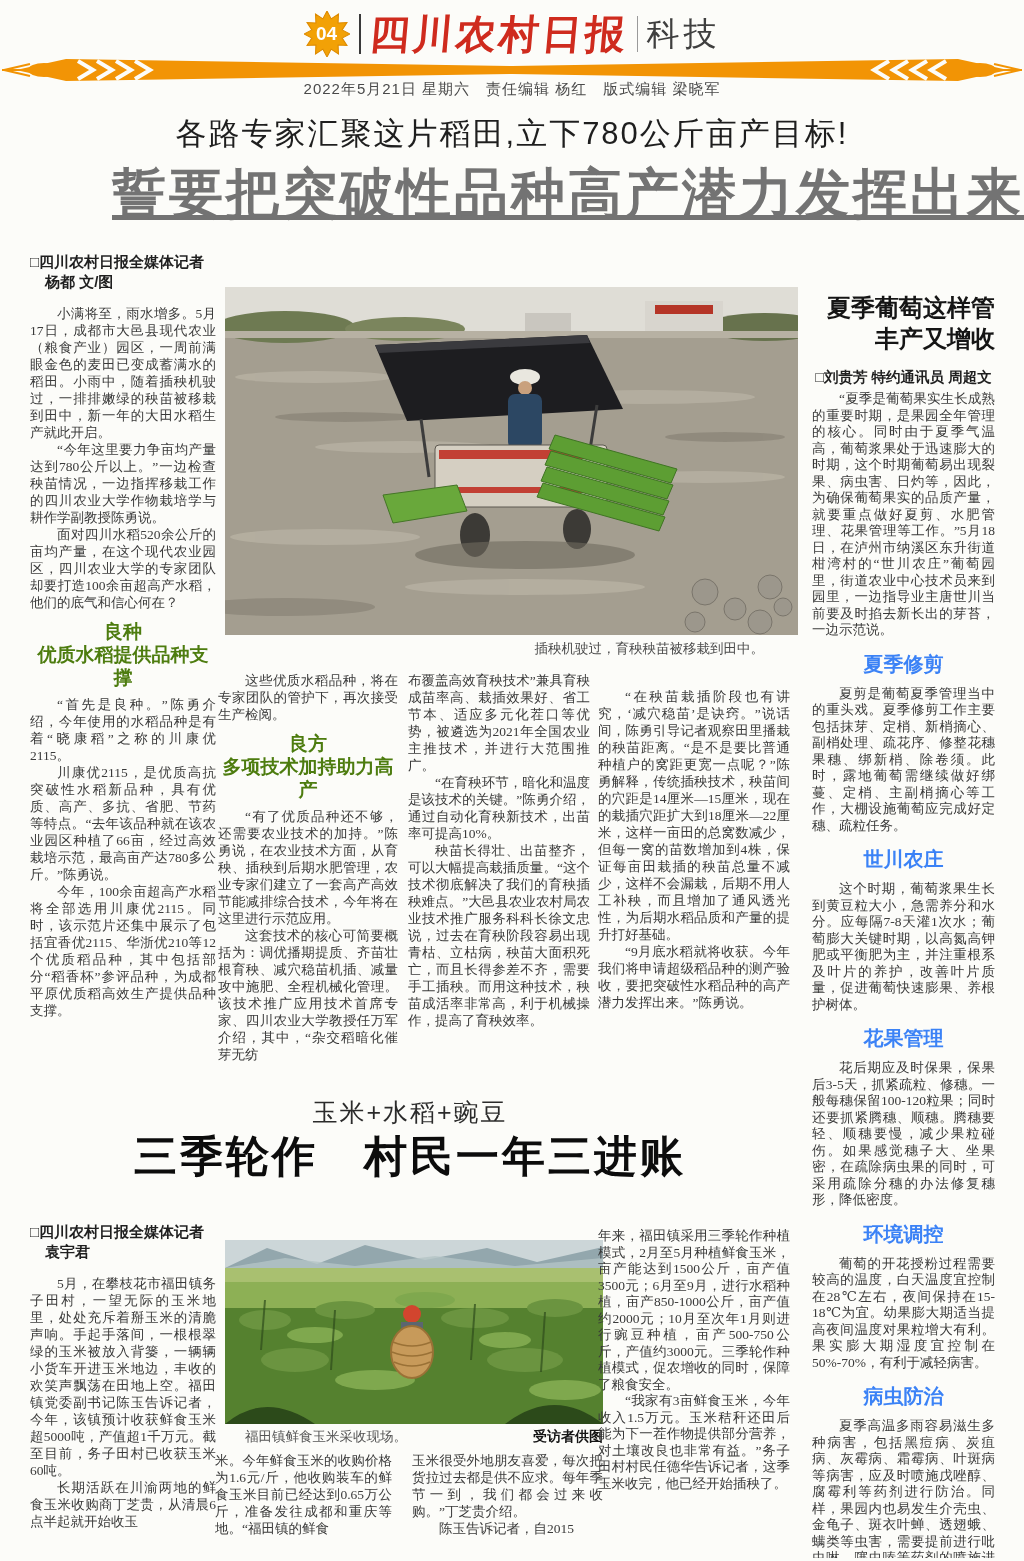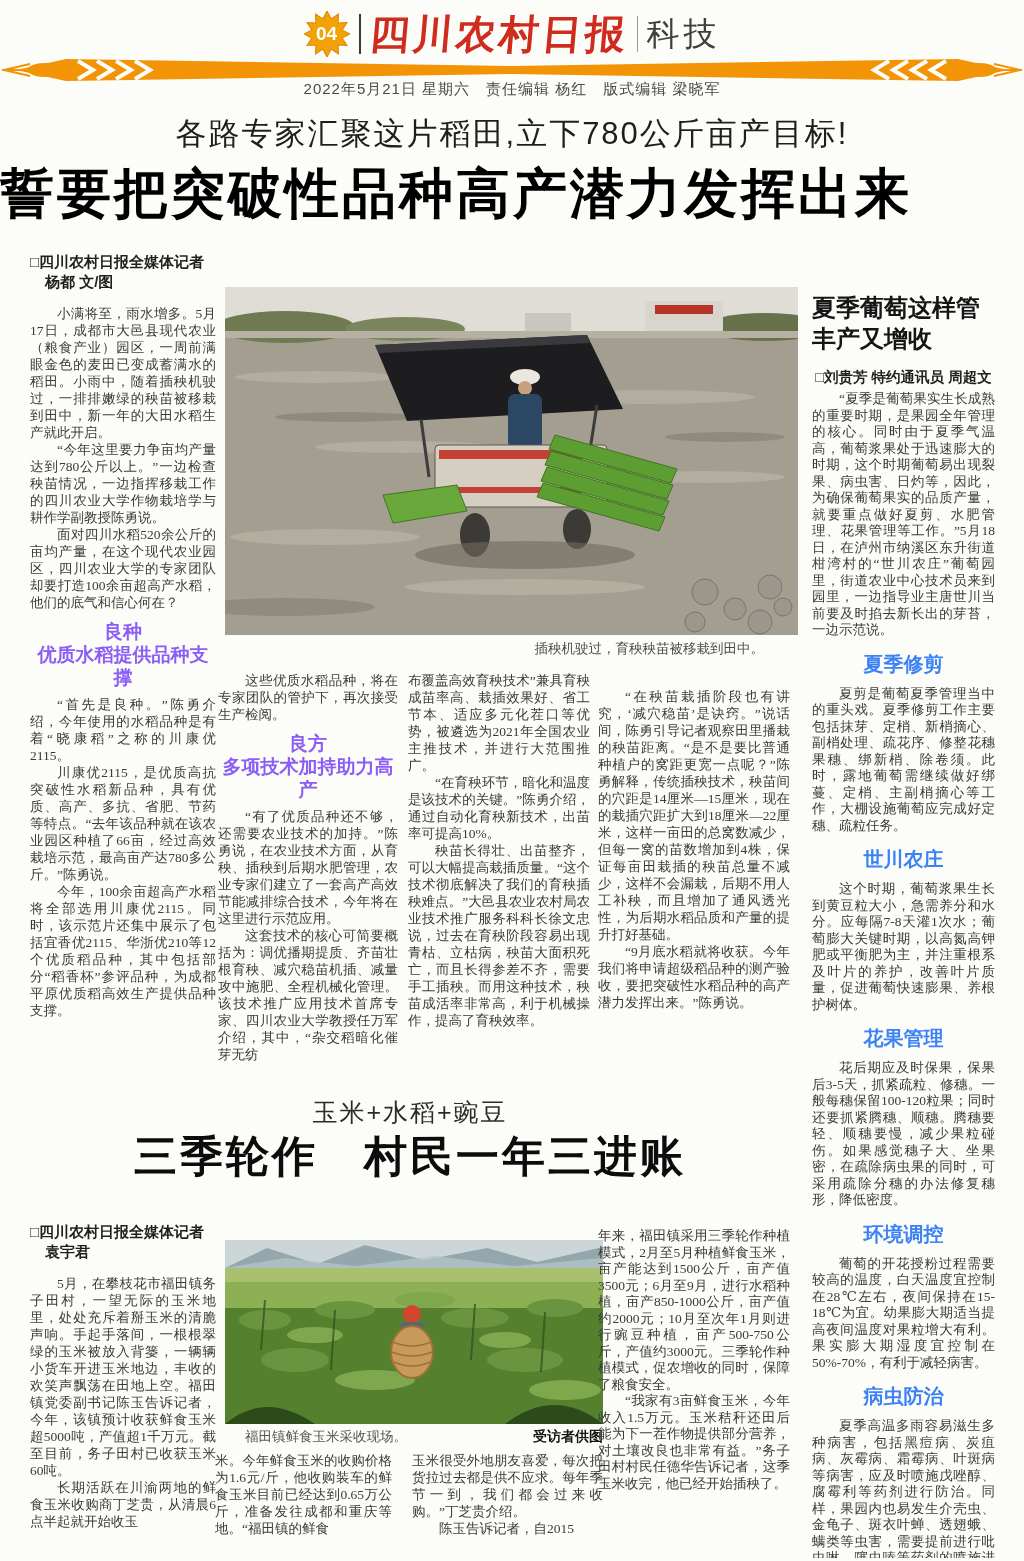--- a/index.html
+++ b/index.html
@@ -19,43 +19,43 @@
   .mast-div2{width:1px;height:36px;background:#9a9a9a;}
   .paper-logo{font:700 40px "DejaVu Serif",serif;color:#cf2b1e;
     letter-spacing:3px;display:inline-block;transform:skewX(-5deg);}
   .section-name{font:500 33px "Liberation Sans",sans-serif;color:#3f3f3f;letter-spacing:4px;}
   .wheat-band{position:absolute;top:50px;left:0;width:1024px;height:40px;}
   .dateline{position:absolute;top:80px;left:0;width:100%;text-align:center;
     font:15px "Liberation Sans",sans-serif;color:#4a4a4a;letter-spacing:1px;}
   
   .m-kicker{position:absolute;top:113px;left:0;width:100%;text-align:center;
     font:500 31px "Liberation Sans",sans-serif;color:#1e1e1e;letter-spacing:2px;}
-  .m-headline{position:absolute;top:158px;left:0;width:100%;text-align:left;
-    font:900 54px "Liberation Sans",sans-serif;color:#000000;letter-spacing:3px;}
+  .m-headline{position:absolute;top:158px;left:0;width:100%;text-align:right;
+    font:900 54px "Liberation Sans",sans-serif;color:#737373;letter-spacing:3px;text-decoration:underline;}
   .b-kicker{position:absolute;top:1096px;left:30px;width:760px;text-align:center;
     font:500 25px "Liberation Sans",sans-serif;color:#2b2b2b;letter-spacing:2px;}
   .b-headline{position:absolute;top:1128px;left:30px;width:760px;text-align:center;
     font:900 43px "Liberation Sans",sans-serif;color:#0c0c0c;letter-spacing:3px;}
   
   .tcol{position:absolute;overflow:hidden;font-size:13.5px;line-height:17px;
     text-align:justify;text-justify:inter-ideograph;}
   .para{margin:0;text-indent:2em;}
   .para.noindent{text-indent:0;}
   .byline{font:700 15px "Liberation Sans",sans-serif;color:#1f1f1f;line-height:20px;margin-bottom:13px;}
   .byline .b2{padding-left:1em;}
-  .col-head{font:700 19px "Liberation Sans",sans-serif;color:#8b5cf6;
+  .col-head{font:700 19px "Liberation Sans",sans-serif;color:#4d7c0f;
     text-align:center;line-height:23px;margin:9px 0 7px;}
   .m-col1{left:30px;top:252px;width:186px;height:833px;}
   .m-col2{left:218px;top:672px;width:180px;height:416px;}
   .m-col3{left:408px;top:672px;width:182px;height:416px;}
   .m-col4{left:598px;top:688px;width:192px;height:416px;}
   
   .sidebar{left:812px;top:292px;width:183px;height:1266px;line-height:16.5px;}
   .sb-title{font:700 24px "Liberation Sans",sans-serif;color:#151515;
-    text-align:left;line-height:31px;margin-bottom:14px;}
+    text-align:right;line-height:31px;margin-bottom:14px;}
   .sb-byline{font:700 14.5px "Liberation Sans",sans-serif;color:#1f1f1f;
     text-align:center;margin-bottom:4px;}
   .sb-head{font:700 20px "Liberation Sans",sans-serif;color:#3b82f6;
     text-align:center;margin:12px 0 8px;}
   
   .photo{position:absolute;overflow:hidden;background:#b3ada0;}
   .main-photo{left:225px;top:287px;width:573px;height:348px;}
   .corn-photo{left:225px;top:1240px;width:378px;height:184px;}
   .m-caption{position:absolute;left:225px;top:640px;width:573px;
     text-align:right;padding-right:34px;box-sizing:border-box;

